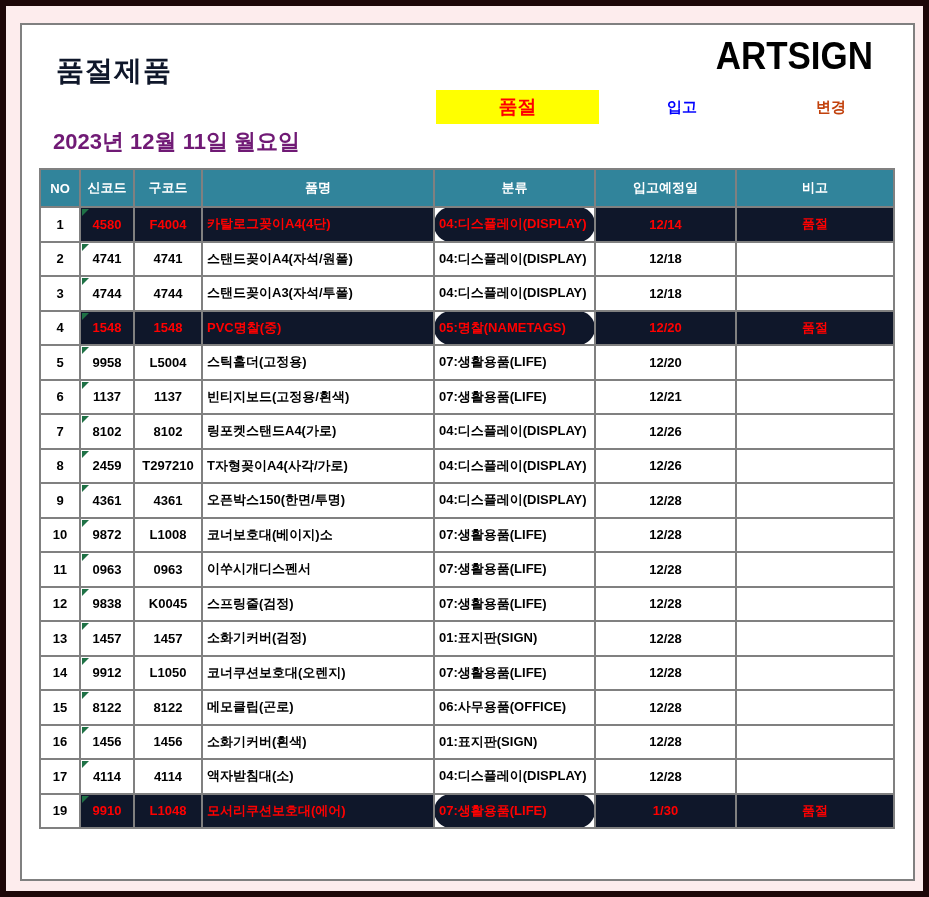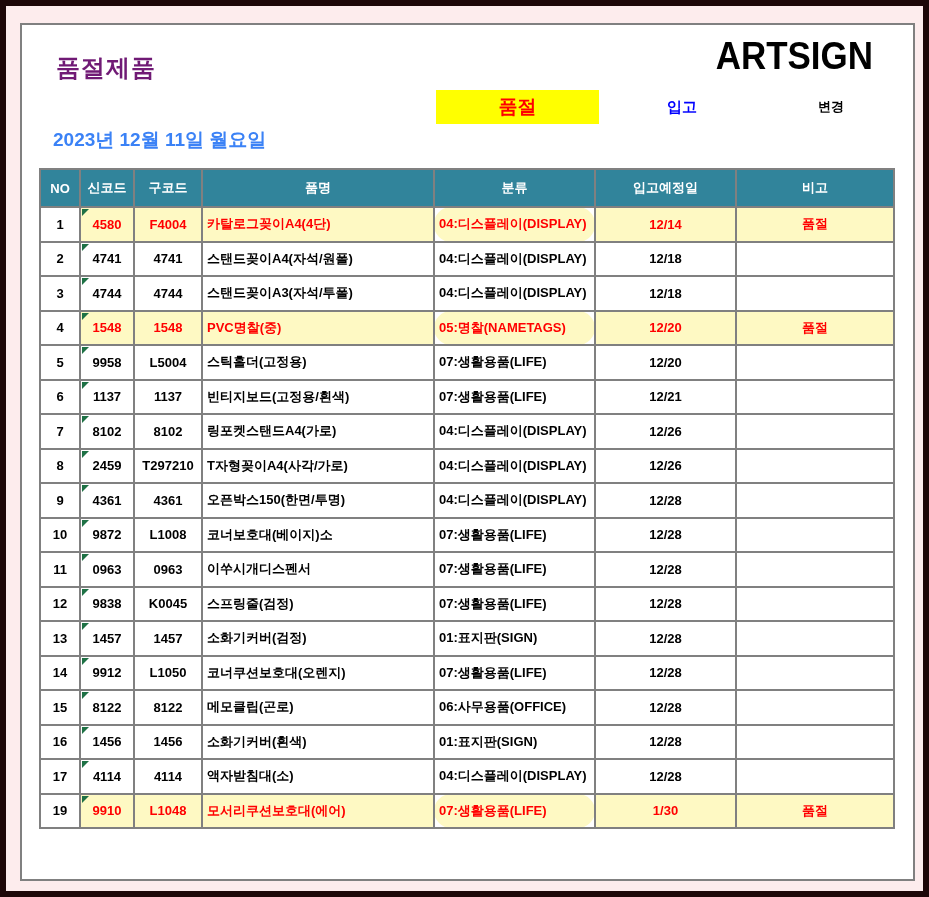--- a/index.html
+++ b/index.html
@@ -13,21 +13,21 @@
     border:6px solid #1d0708;
     background:#fdeced;
     box-sizing:border-box;
   }
   .card{
     position:absolute;left:14px;top:17px;width:895px;height:858px;
     background:#ffffff;border:2px solid #808080;box-sizing:border-box;
   }
   .page-title{
     position:absolute;left:34px;top:27px;
-    font-size:24px;font-weight:bold;color:#701a75;letter-spacing:1px;
+    font-size:28px;font-weight:bold;color:#0f172a;letter-spacing:1px;
   }
   .logo{
     position:absolute;right:40px;top:10px;
     font-size:38px;font-weight:900;color:#000;
     transform:scaleX(0.92);transform-origin:100% 50%;
     letter-spacing:0px;
   }
   .tab-soldout{
     position:absolute;left:414px;top:65px;width:163px;height:34px;
     background:#ffff00;color:#ff0000;
@@ -35,26 +35,26 @@
     display:flex;align-items:center;justify-content:center;
     cursor:pointer;
   }
   .tab-arrival{
     position:absolute;left:595px;top:68px;width:130px;height:28px;
     color:#0000ff;font-size:15px;font-weight:bold;
     display:flex;align-items:center;justify-content:center;cursor:pointer;
   }
   .tab-change{
     position:absolute;left:744px;top:68px;width:130px;height:28px;
-    color:#000000;font-size:13px;font-weight:bold;
+    color:#c2410c;font-size:15px;font-weight:bold;
     display:flex;align-items:center;justify-content:center;cursor:pointer;
   }
   .date-line{
     position:absolute;left:31px;top:102px;
-    font-size:19px;font-weight:bold;color:#3b82f6;
+    font-size:22px;font-weight:bold;color:#701a75;
   }
   table.grid{
     position:absolute;left:17px;top:143px;
     border-collapse:collapse;table-layout:fixed;width:854px;
   }
   table.grid th, table.grid td{
     border:2px solid #808080;
     font-size:13px;font-weight:bold;
     padding:0 4px;box-sizing:border-box;
     overflow:hidden;white-space:nowrap;
@@ -64,21 +64,21 @@
   table.grid th{
     background:#31849b;color:#ffffff;text-align:center;
   }
   td.col-no{text-align:center;color:#000;background:#fff;}
   td.col-new{text-align:center;position:relative;}
   td.col-old{text-align:center;}
   td.col-name{text-align:left;padding-left:6px;}
   td.col-cat{text-align:left;border-radius:17px;}
   td.col-due{text-align:center;}
   td.col-note{text-align:center;}
-  tr.hl td{background:#fef9c3;color:#ff0000;}
+  tr.hl td{background:#0f172a;color:#ff0000;}
   tr.hl td.col-no{background:#ffffff;color:#000000;}
   .tri{
     position:absolute;left:1px;top:1px;width:0;height:0;
     border-top:7px solid #1e7145;border-right:7px solid transparent;
   }
 </style>
 </head>
 <body>
 
 <div class="frame">

